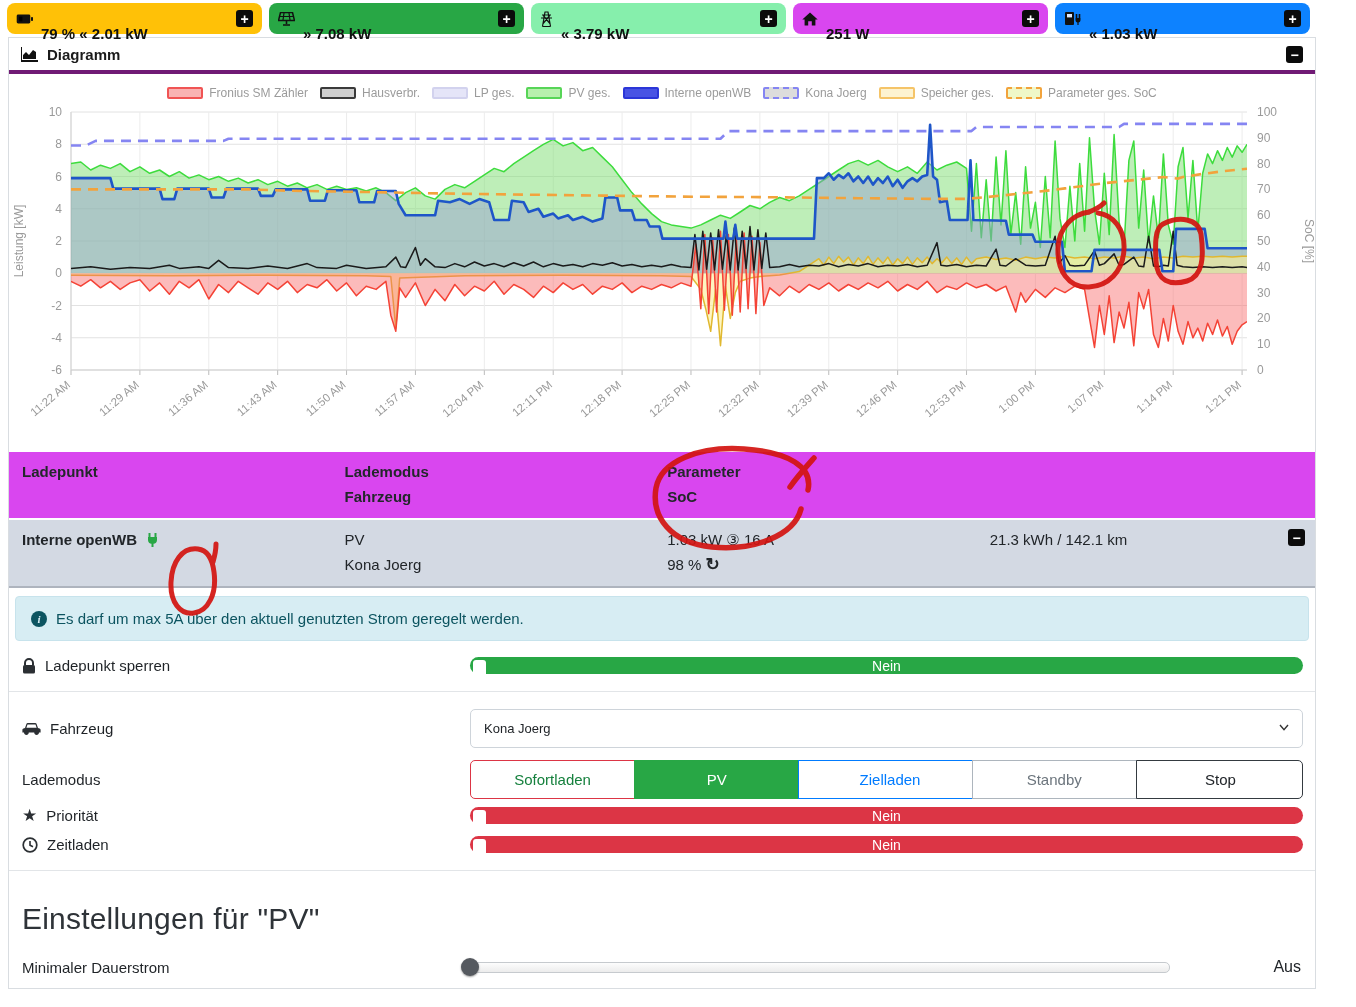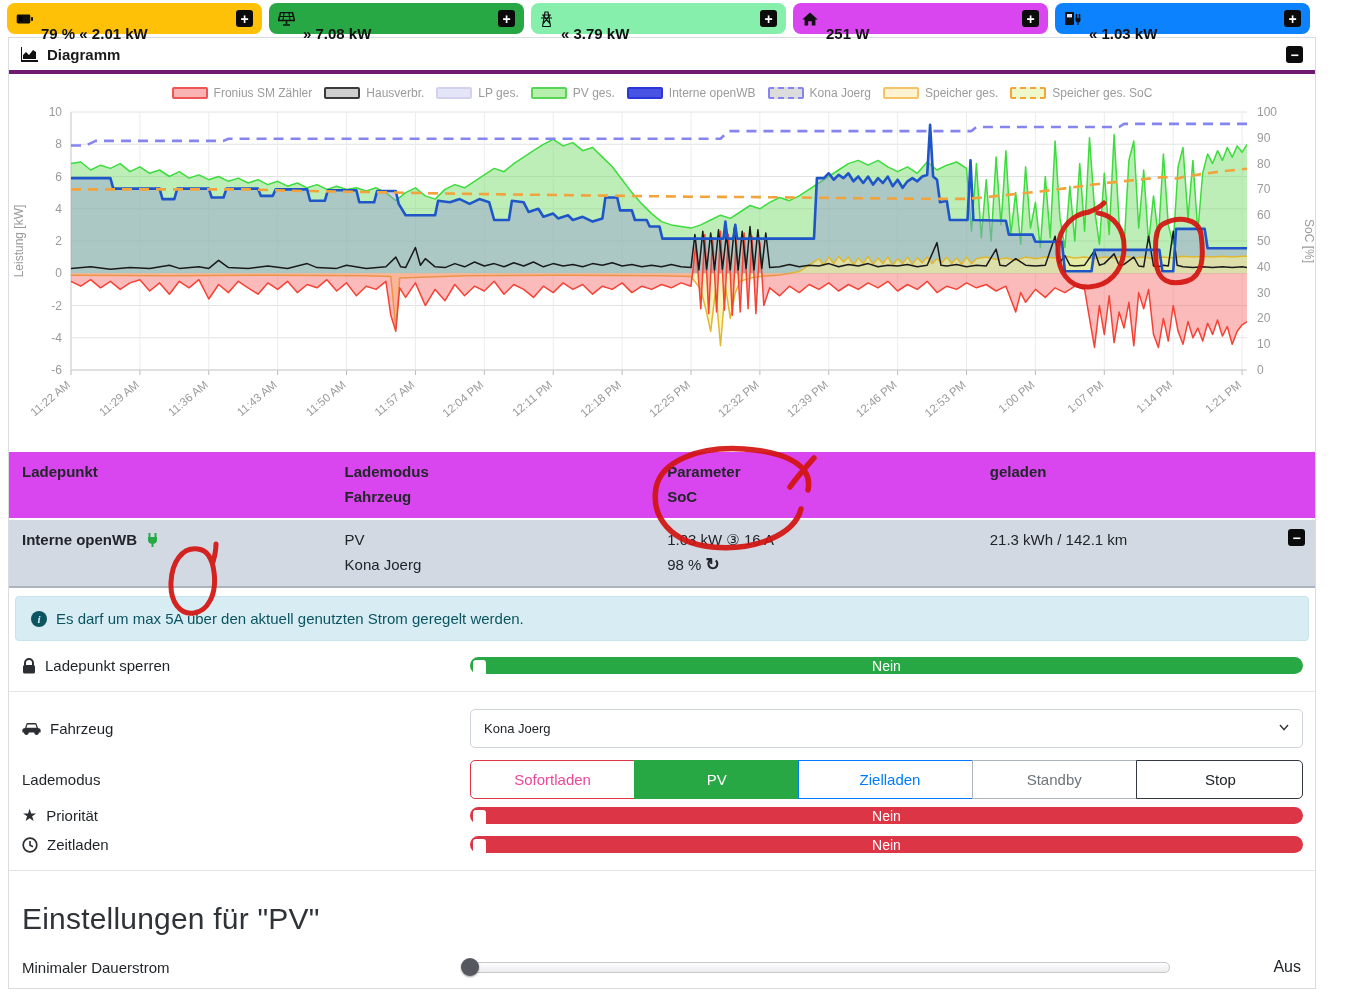--- a/index.html
+++ b/index.html
@@ -62,21 +62,21 @@
 
   .select{height:37px;border:1px solid #ced4da;border-radius:5px;display:flex;align-items:center;
           padding:0 13px;font-size:13px;color:#212529;position:relative;background:#fff;cursor:pointer;}
   .select .chev{position:absolute;right:13px;top:14px;}
 
   .modegroup{display:flex;}
   .mbtn{flex:1;height:39px;background:#fff;border:1px solid;font-size:15px;display:flex;align-items:center;
         justify-content:center;margin-left:-1px;cursor:pointer;box-sizing:border-box;}
   .mbtn:first-child{border-radius:5px 0 0 5px;margin-left:0;}
   .mbtn:last-child{border-radius:0 5px 5px 0;padding-left:8px;}
-  .mbtn.outline-danger{color:#ec4899;border-color:#dc3545;}
+  .mbtn.outline-danger{color:#15803d;border-color:#dc3545;}
   .mbtn.solid-success{color:#fff;background:#28a745;border-color:#28a745;}
   .mbtn.outline-primary{color:#007bff;border-color:#007bff;padding-left:15px;}
   .mbtn.outline-secondary{color:#6c757d;border-color:#adb5bd;}
   .mbtn.outline-dark{color:#212529;border-color:#343a40;}
 
   
   .h2set{font-size:30px;font-weight:300;color:#2e3338;padding:20px 13px 10px;letter-spacing:.2px;}
   .srow{display:flex;align-items:center;padding:12px 12px 12px 13px;}
   .srow .lbl{flex:0 0 440px;font-size:15px;color:#1f2327;}
   .trackzone{flex:1;display:flex;align-items:center;}
@@ -195,21 +195,21 @@
           <span class="legitem">
             <span class="swatch dashed" style="background: rgb(220, 220, 220); border-color: rgb(133, 133, 242);"></span>
             <span>Kona Joerg</span>
           </span>
           <span class="legitem">
             <span class="swatch" style="background: rgb(253, 243, 209); border-color: rgb(245, 196, 104);"></span>
             <span>Speicher ges.</span>
           </span>
           <span class="legitem">
             <span class="swatch dashed" style="background: rgb(239, 248, 200); border-color: rgb(242, 163, 60);"></span>
-            <span>Speicher ges. SoC</span>
+            <span>Parameter ges. SoC</span>
           </span>
         </div>
       <svg id="chartsvg" width="1306" height="340" viewBox="0 0 1306 340">
           <defs>
             <clipPath id="plotclip">
               <rect x="62" y="8" width="1176" height="262"></rect>
             </clipPath>
           </defs>
           <line x1="62" y1="10" x2="1238" y2="10" stroke="#e2e2e2" stroke-width="1"></line>
           <text x="53" y="14" text-anchor="end" font-size="12" fill="#9a9a9a">10</text>
@@ -322,21 +322,20 @@
           </div>
         <div class="tcell">
             <div>Lademodus</div>
             <div>Fahrzeug</div>
           </div>
         <div class="tcell">
             <div>Parameter</div>
             <div>SoC</div>
           </div>
         <div class="tcell">
-            <div>geladen</div>
             <div>&nbsp;</div>
           </div>
       </div>
       <div class="trow tbody">
         <div class="tcell">
           <div><span class="b">Interne openWB</span>
           <span style="margin-left:6px;">
             <svg class="iconsvg" width="11" height="14" viewBox="0 0 11 14" style="display:inline-block;vertical-align:-2px;">
                   <path d="M2.5 0 L2.5 4 M8.5 0 L8.5 4" stroke="#28a745" stroke-width="2"></path>
                   <path d="M1 4 L10 4 L10 7 C10 9.5 8.5 10.5 6.5 10.8 L6.5 14 L4.5 14 L4.5 10.8 C2.5 10.5 1 9.5 1 7 Z" fill="#28a745"></path>

